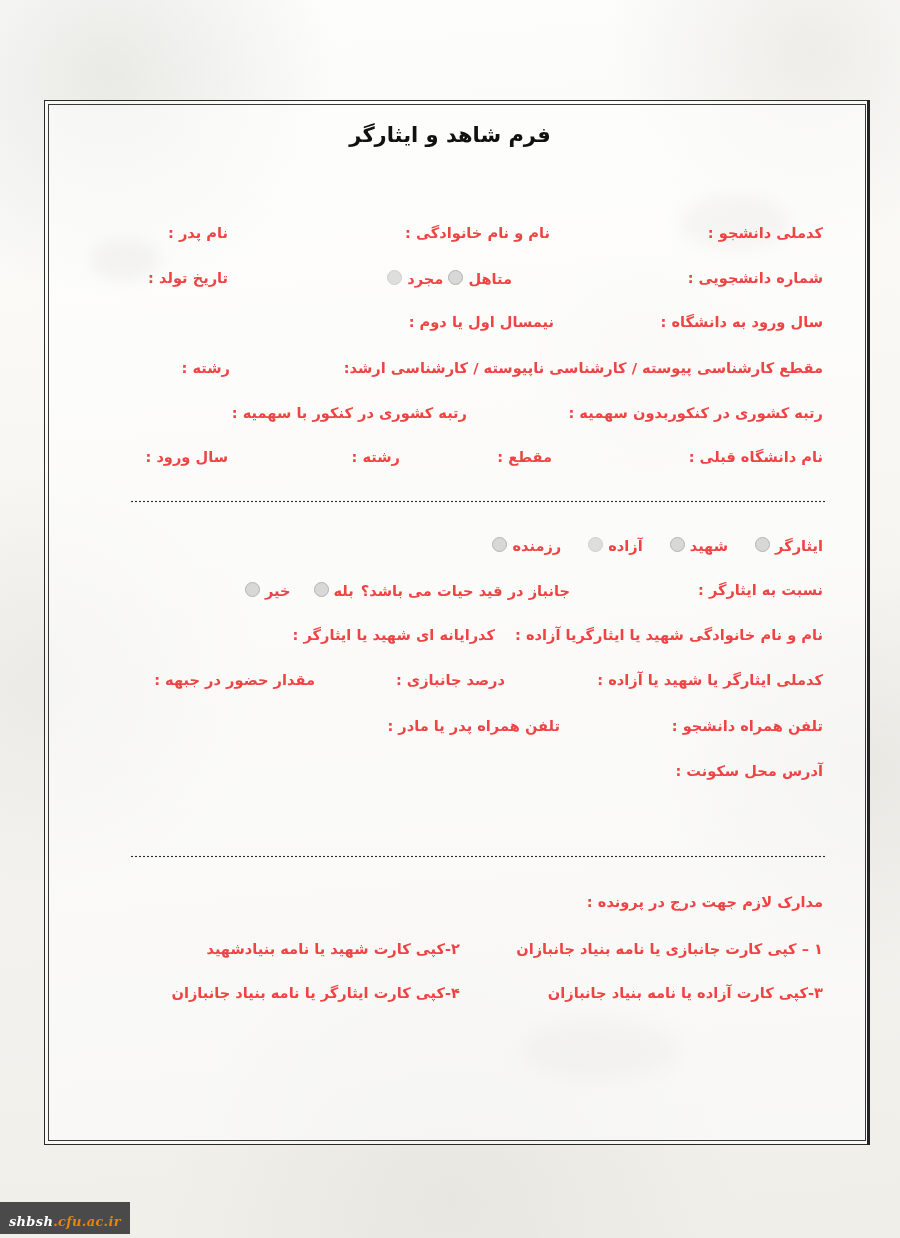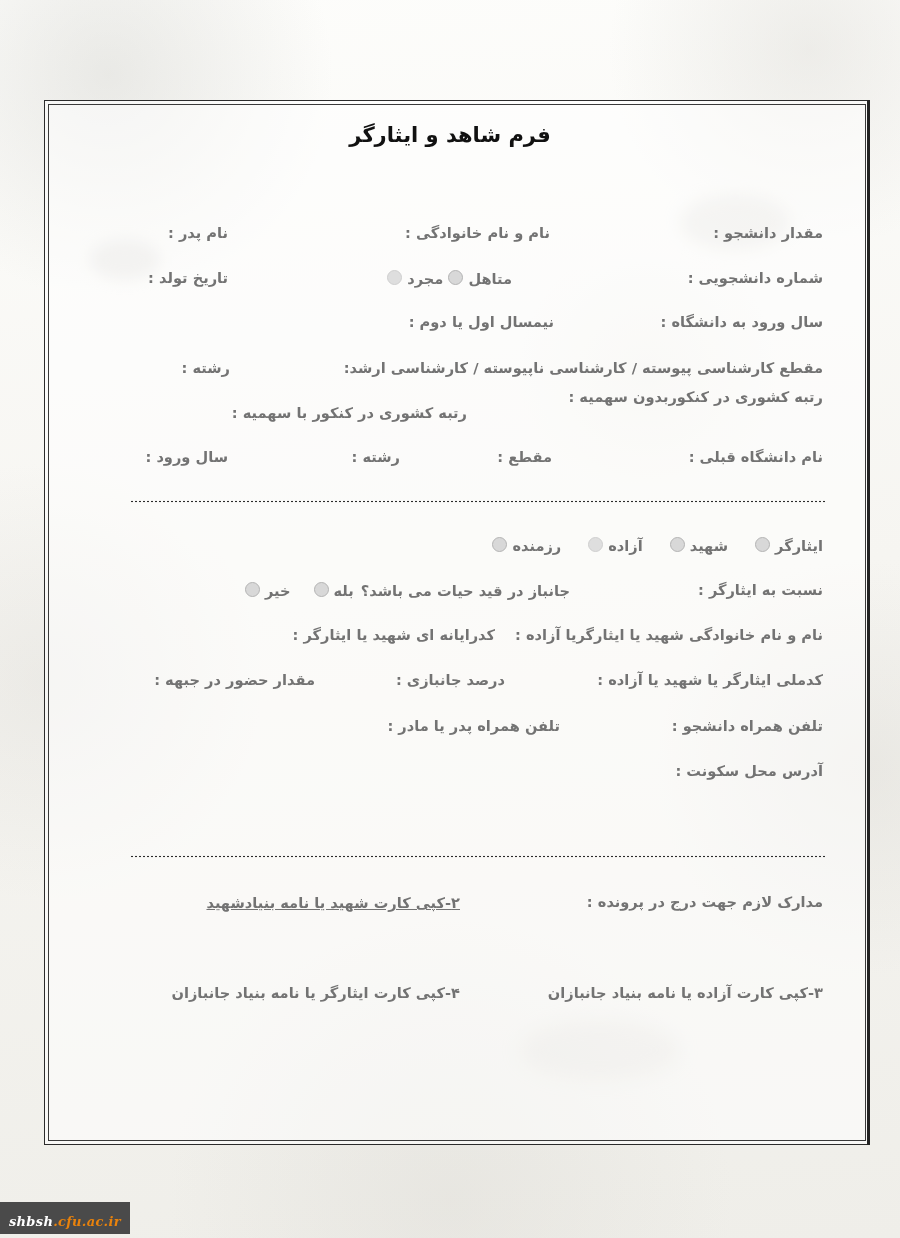--- a/index.html
+++ b/index.html
@@ -56,21 +56,21 @@
     position:absolute;
     top:123px;left:0;width:900px;
     text-align:center;
     font-size:21px;font-weight:bold;color:#111;
     letter-spacing:.2px;
   }
   .fld{
     position:absolute;
     font-size:14.6px;
     font-weight:bold;
-    color:#737373;
+    color:#ef4444;
     white-space:nowrap;
     line-height:1;
   }
   .radio{
     display:inline-block;
     width:13px;height:13px;
     border-radius:50%;
     background:#d8d8d8;
     border:1px solid #b4b4b4;
     vertical-align:-1px;
@@ -112,37 +112,37 @@
 <div class="smudge" style="left:90px;top:240px;width:70px;height:40px;background:rgba(195,193,188,.35);filter:blur(7px);"></div>
 <div class="smudge" style="left:680px;top:195px;width:110px;height:55px;background:rgba(198,196,190,.32);filter:blur(8px);"></div>
 <div class="smudge" style="left:520px;top:1020px;width:160px;height:60px;background:rgba(200,198,192,.28);filter:blur(9px);"></div>
 
 <div class="page-frame"></div>
 
 <div class="sheet">
 
   <div class="ttl">فرم شاهد و ایثارگر</div>
 
-  <div class="fld" style="top:226px;right:77px;">مقدار دانشجو :</div>
+  <div class="fld" style="top:226px;right:77px;">کدملی دانشجو :</div>
   <div class="fld" style="top:226px;right:350px;">نام و نام خانوادگی :</div>
   <div class="fld" style="top:226px;right:672px;">نام پدر :</div>
 
   <div class="fld" style="top:271px;right:77px;">شماره دانشجویی :</div>
   <div class="fld" style="top:270px;right:388px;">
     <span>متاهل</span><span class="radio"></span><span>مجرد</span><span class="radio soft"></span>
   </div>
   <div class="fld" style="top:271px;right:672px;">تاریخ تولد :</div>
 
   <div class="fld" style="top:315px;right:77px;margin-left:44px;">سال ورود به دانشگاه :</div>
   <div class="fld" style="top:315px;right:346px;margin-left:35px;">نیمسال اول یا دوم :</div>
 
   <div class="fld" style="top:361px;right:77px;">مقطع کارشناسی پیوسته / کارشناسی ناپیوسته / کارشناسی ارشد:</div>
   <div class="fld" style="top:361px;right:670px;">رشته :</div>
 
-  <div class="fld" style="top:390px;right:77px;text-align:center;">رتبه کشوری در کنکوربدون سهمیه  :</div>
+  <div class="fld" style="top:406px;right:77px;text-align:center;">رتبه کشوری در کنکوربدون سهمیه  :</div>
   <div class="fld" style="top:406px;right:433px;">رتبه کشوری در کنکور با سهمیه :</div>
 
   <div class="fld" style="top:450px;right:77px;">نام دانشگاه قبلی :</div>
   <div class="fld" style="top:450px;right:348px;">مقطع :</div>
   <div class="fld" style="top:450px;right:500px;">رشته :</div>
   <div class="fld" style="top:450px;right:672px;">سال ورود :</div>
 
   <div class="dots" style="top:500px;right:75px;width:695px;"></div>
 
   <div class="fld" style="top:537px;right:77px;">
@@ -163,19 +163,20 @@
 
   <div class="fld" style="top:719px;right:77px;">تلفن همراه دانشجو :</div>
   <div class="fld" style="top:719px;right:340px;">تلفن همراه پدر یا مادر :</div>
 
   <div class="fld" style="top:764px;right:77px;">آدرس محل سکونت :</div>
 
   <div class="dots" style="top:855px;right:75px;width:695px;"></div>
 
   <div class="fld" style="top:895px;right:77px;">مدارک لازم جهت درج در پرونده :</div>
 
-  <div class="fld" style="top:896px;right:440px;text-decoration:underline;">۲-کپی کارت شهید یا نامه بنیادشهید</div>
+  <div class="fld" style="top:942px;right:77px;">۱ – کپی کارت جانبازی یا نامه بنیاد جانبازان</div>
+  <div class="fld" style="top:942px;right:440px;">۲-کپی کارت شهید یا نامه بنیادشهید</div>
   <div class="fld" style="top:986px;right:77px;text-align:right;">۳-کپی کارت آزاده یا نامه بنیاد جانبازان</div>
   <div class="fld" style="top:986px;right:440px;">۴-کپی کارت ایثارگر یا نامه بنیاد جانبازان</div>
 
 </div>
 
 <div class="mark"><span>shbsh</span><span class="orange">.cfu.ac.ir</span></div>
 
 </body></html>

